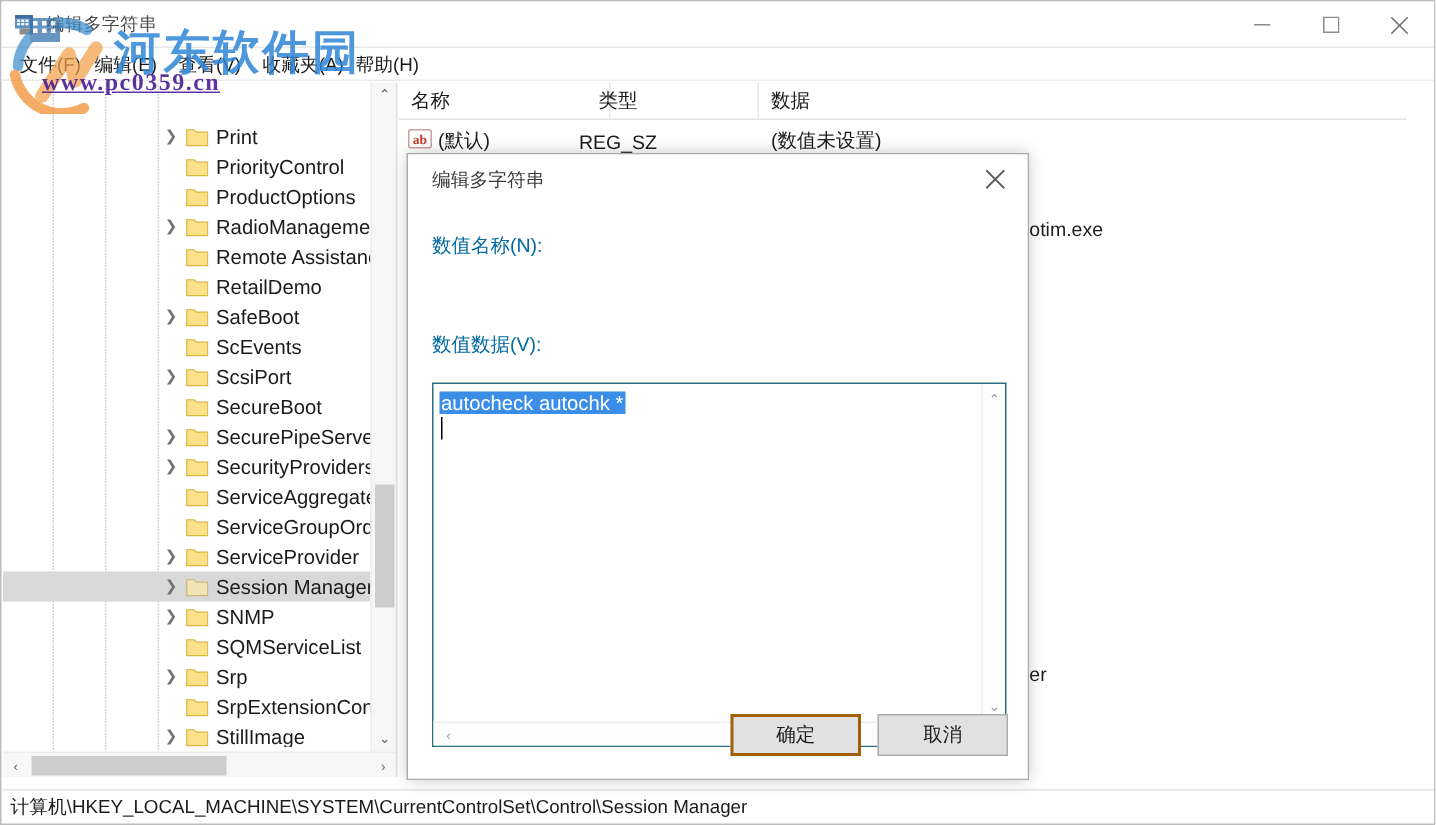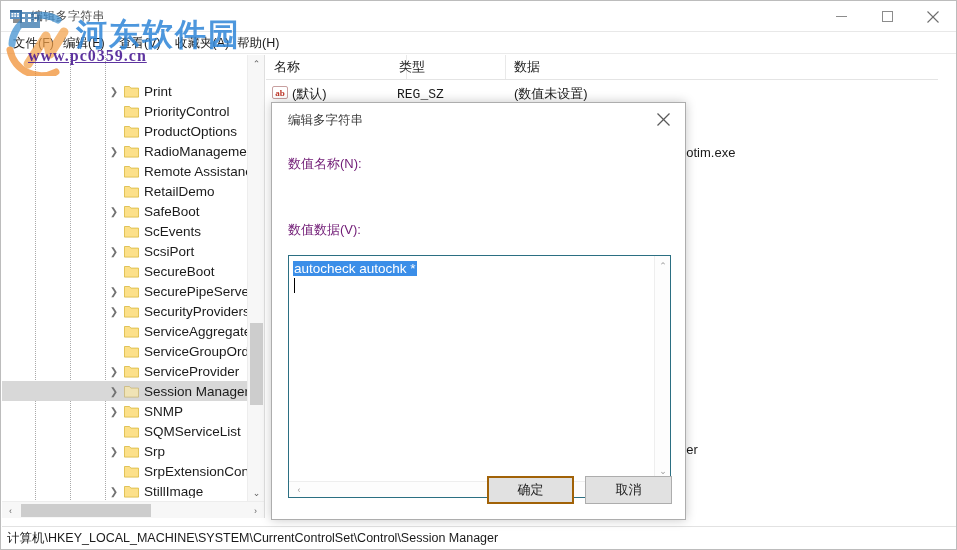--- a/index.html
+++ b/index.html
@@ -71,21 +71,21 @@
   .status-text{position:absolute;left:5px;top:3px;font-size:12.5px;color:#1b1b1b;white-space:nowrap;}
 
   
   .dlg{position:absolute;left:270px;top:101px;width:415px;height:418px;background:#f0f0f0;
        border:1px solid #adadad;box-shadow:0 0 10px rgba(0,0,0,.22);box-sizing:border-box;}
   .dlg-title{position:absolute;left:0;top:0;width:413px;height:33px;background:#fff;box-sizing:border-box;}
   .dlg-title-text{position:absolute;left:16px;top:9px;font-size:12.5px;color:#3a3a3a;}
   .dlg-close{position:absolute;right:0;top:0;width:44px;height:33px;display:flex;
              align-items:center;justify-content:center;color:#4a4a4a;}
   .dlg-body{position:absolute;left:0;top:33px;width:413px;height:383px;background:#fff;}
-  .dlg-label{position:absolute;font-size:13px;color:#701a75;}
+  .dlg-label{position:absolute;font-size:13px;color:#0369a1;}
   .dlg-input{position:absolute;background:#fff;border:1px solid #9a9a9a;box-sizing:border-box;
              font-size:13.5px;color:#111;padding:3px 6px;font-family:"Liberation Sans",sans-serif;
              outline:none;}
   .ta-wrap{position:absolute;border:1px solid #2b6f82;background:#fff;box-sizing:border-box;margin-top:12px;}
   .ta-text{position:absolute;left:4px;top:4px;font-size:13.5px;color:#111;line-height:17px;}
   .ta-sel{background:#3b8ee8;color:#fff;padding:0 1px;}
   .caret{position:absolute;left:5px;top:22px;width:1px;height:15px;background:#000;}
   .ta-vs{position:absolute;right:0;top:0;width:16px;bottom:16px;background:#fdfdfd;
          border-left:1px solid #eee;box-sizing:border-box;}
   .ta-hs{position:absolute;left:0;bottom:0;right:16px;height:16px;background:#fdfdfd;
@@ -328,21 +328,21 @@
     <div class="list-pane">
       <div class="lv-header">
         <div class="lv-col" style="left:0px;width:141px;">名称</div>
         <div class="lv-col" style="left:125px;width:115px;">类型</div>
         <div class="lv-col" style="left:240px;width:434px;border-right:none;">数据</div>
       </div>
 
       <div class="lv-row" style="top:28px">
         <span class="abicon" style="position:absolute;left:6px;top:3px;">ab</span>
         <span class="lv-cell" style="left:26px;">(默认)</span>
-        <span class="lv-cell" style="left:131px;font-family:Liberation Mono, monospace;">REG_SZ</span>
+        <span class="lv-cell" style="left:120px;">REG_SZ</span>
         <span class="lv-cell" style="left:248px;">(数值未设置)</span>
       </div>
       <div class="lv-row" style="top:50px;clip-path:inset(0 0 10px 0);">
         <span class="abicon" style="position:absolute;left:6px;top:3px;border-color:#8fa7c8;color:#2f5fa8;">ab</span>
         <span class="lv-cell" style="left:26px;">AutoChkTimeout</span>
         <span class="lv-cell" style="left:133px;">REG_DWORD</span>
         <span class="lv-cell" style="left:248px;">0x00000000 (0)</span>
       </div>
 
       <span class="lv-cell" style="left:413px;top:90px;font-size:13px;">ootim.exe</span>

